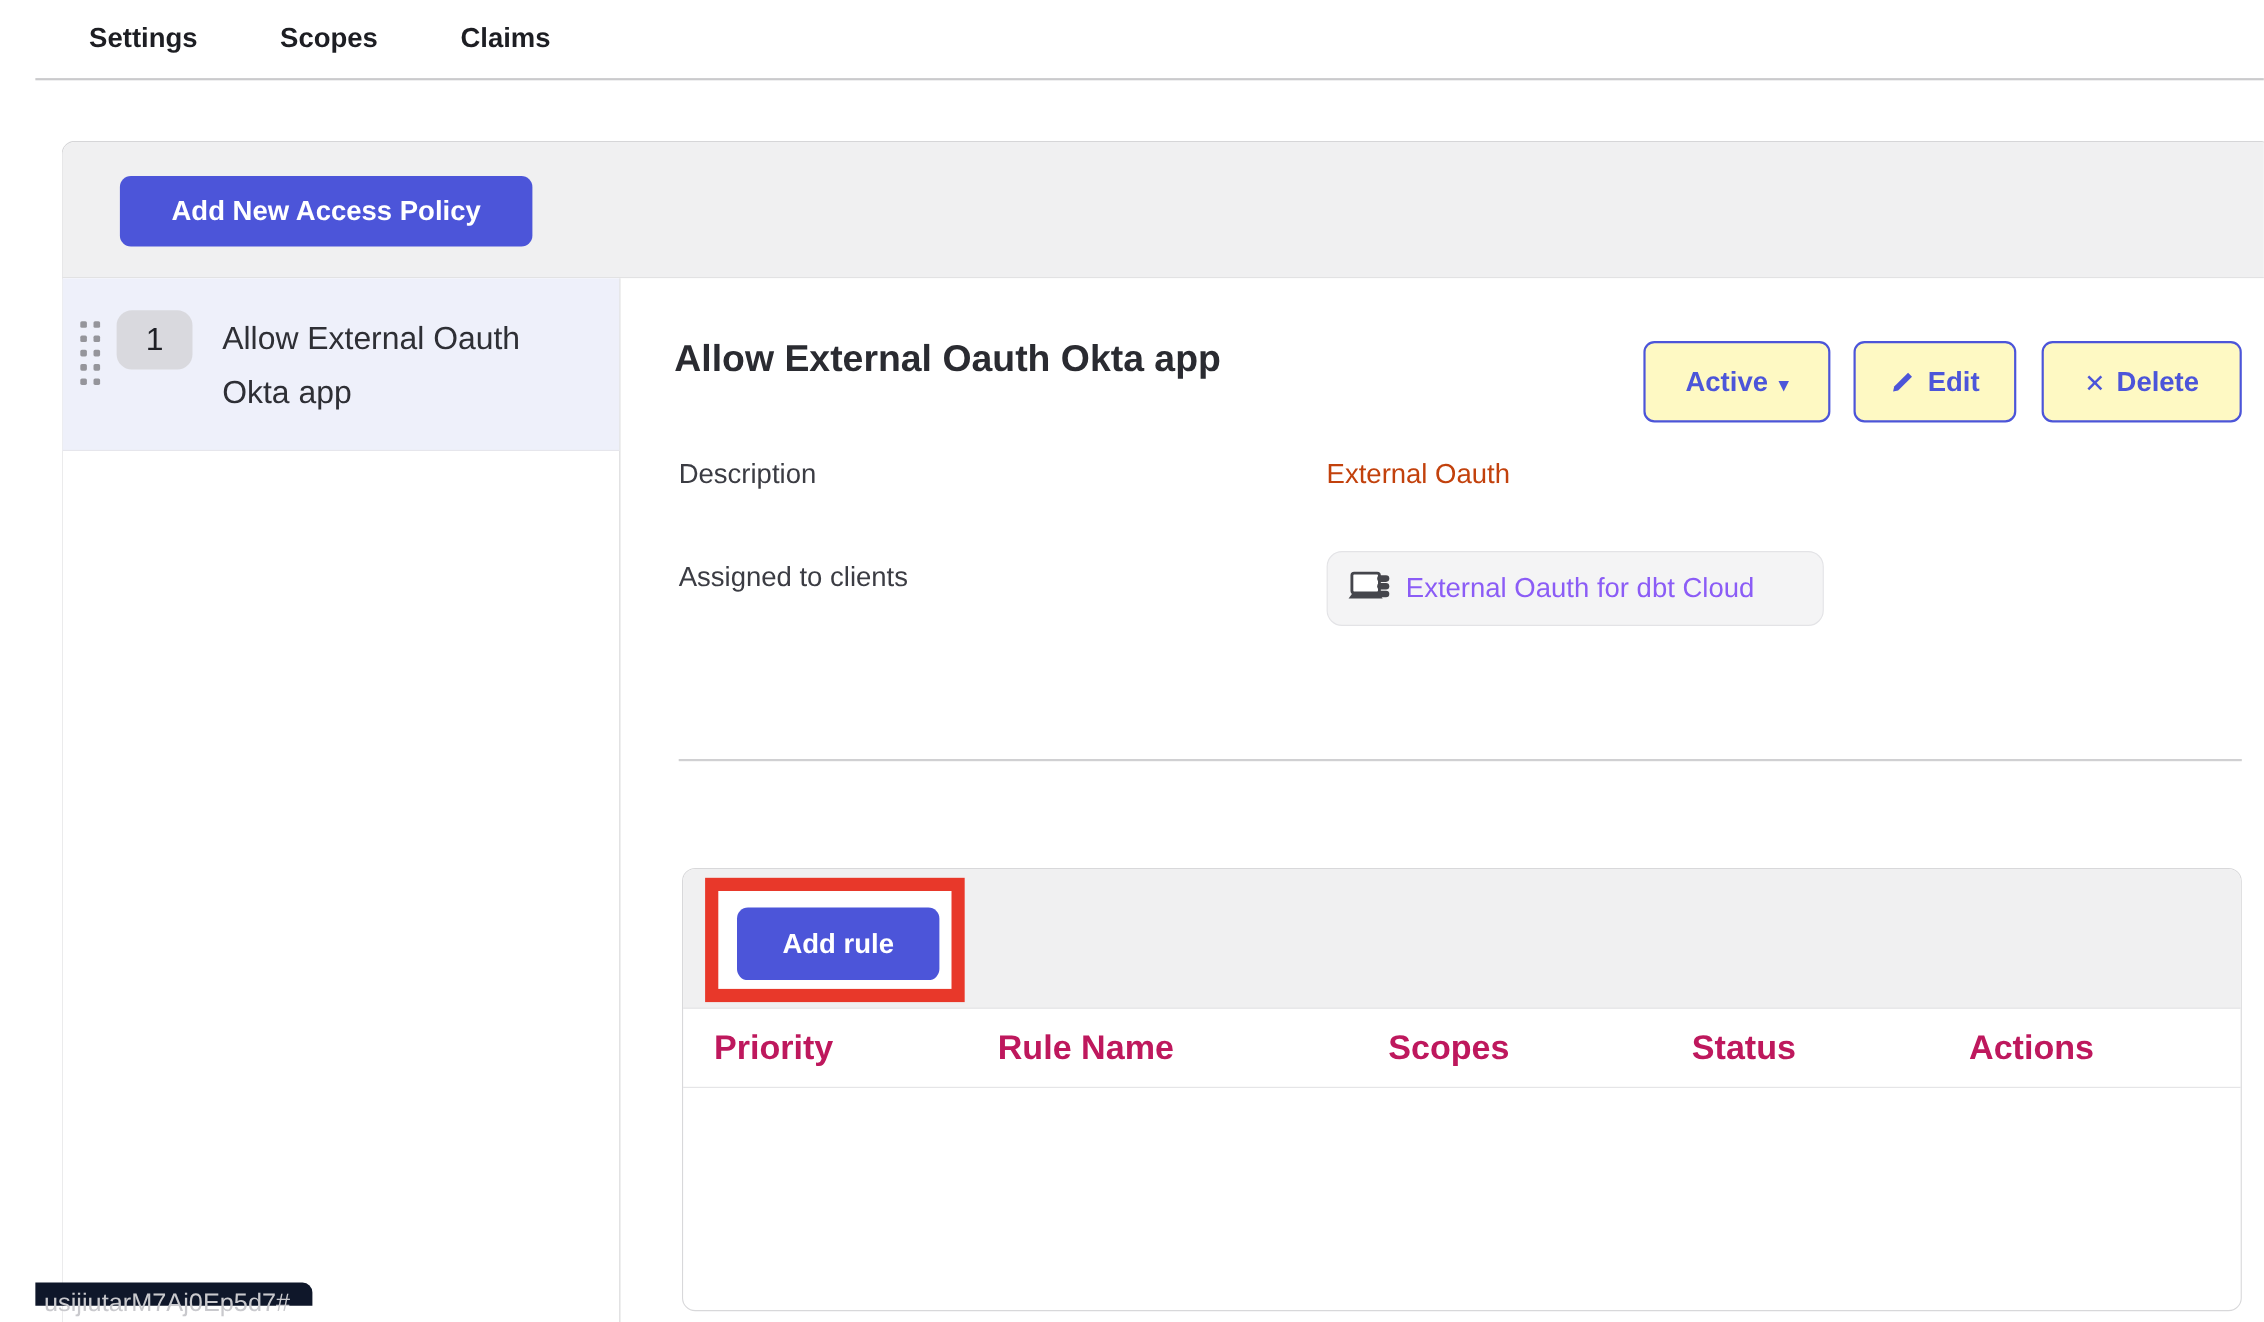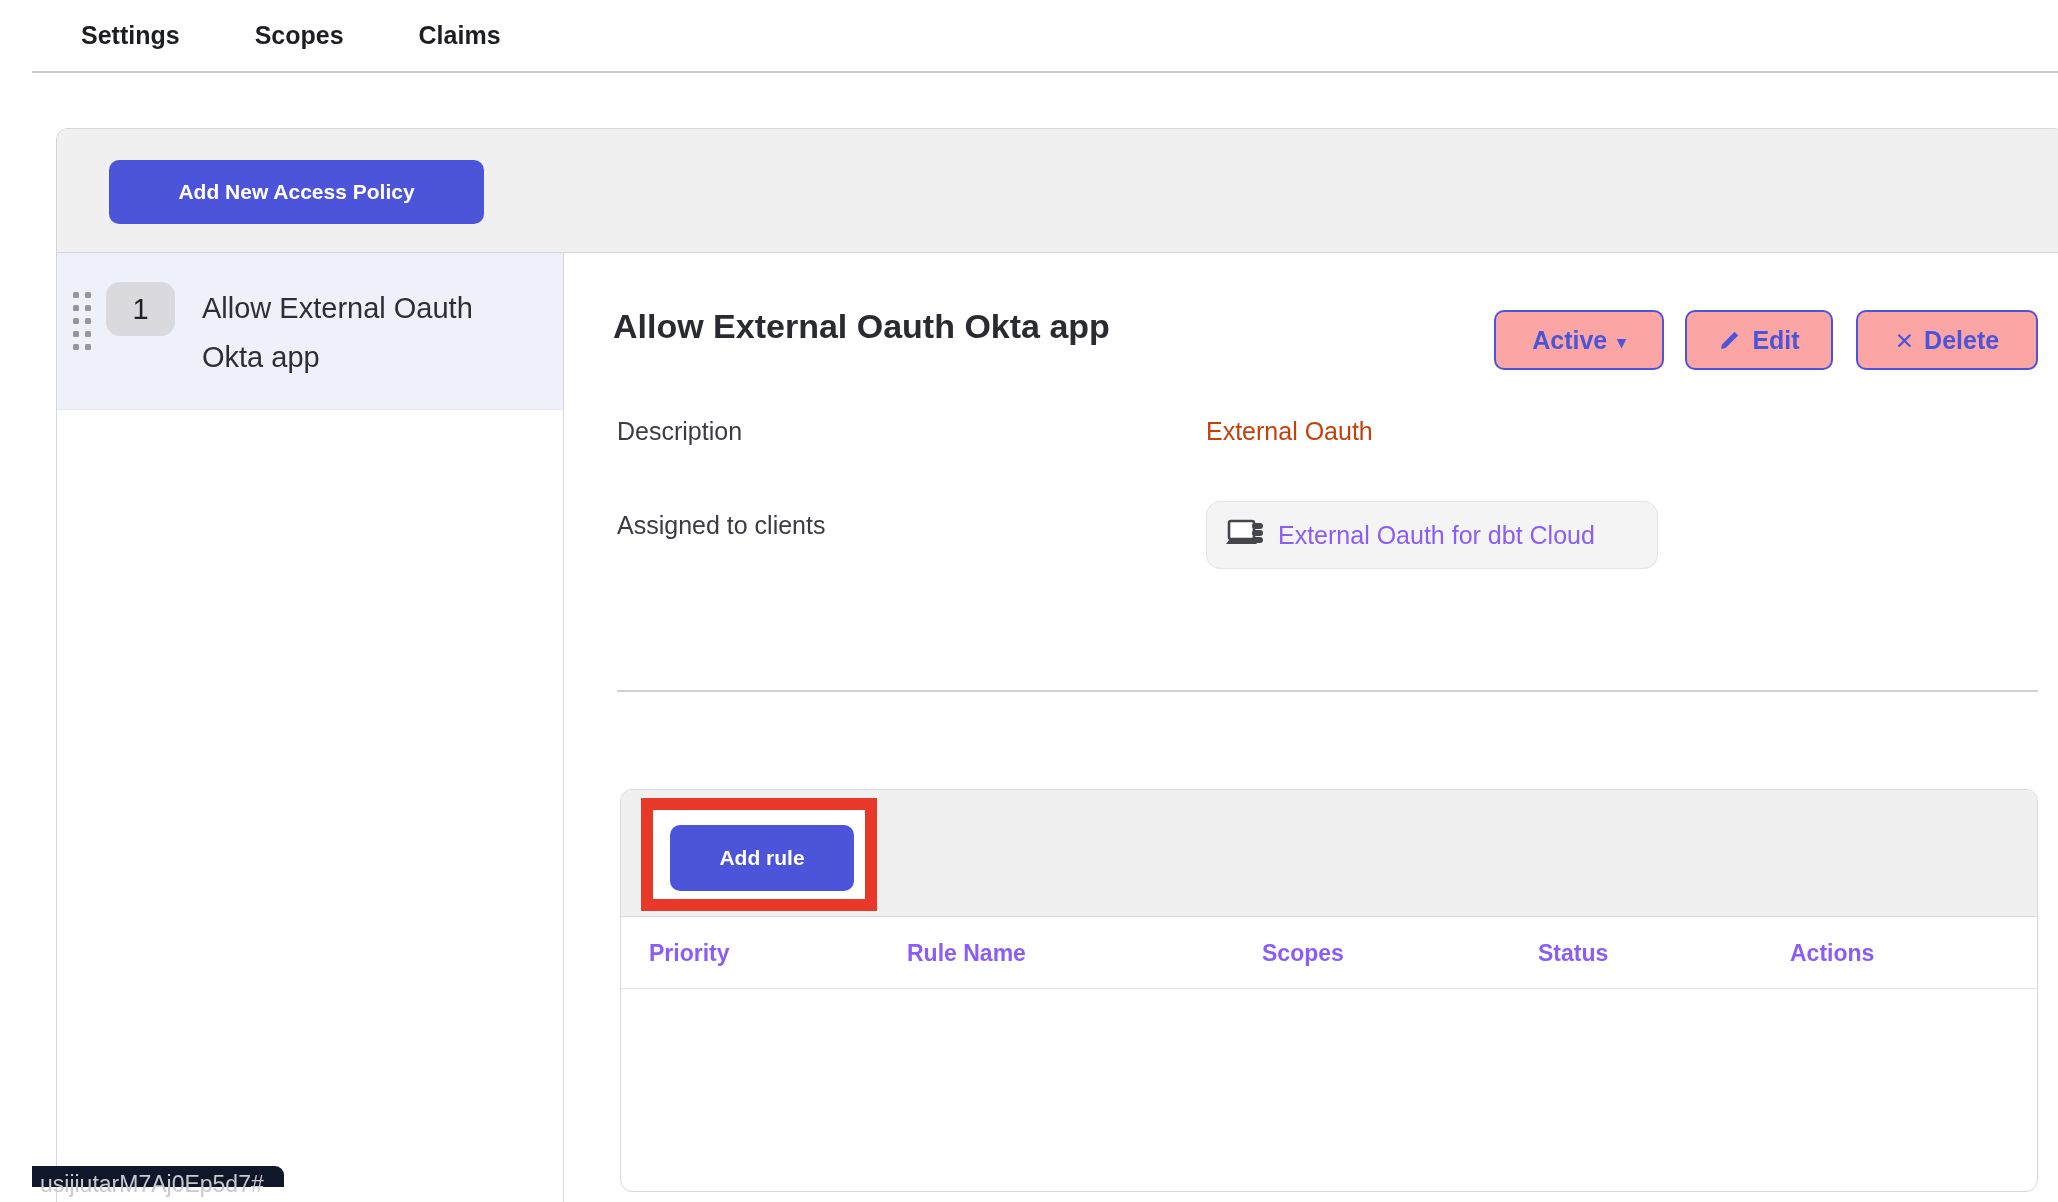--- a/index.html
+++ b/index.html
@@ -24,21 +24,21 @@
   .tab.active::after{content:"";position:absolute;left:0;right:-24px;bottom:-2px;
     height:7px;background:var(--accent);}
 
   
   .container{position:absolute;left:24px;top:128px;width:2010px;height:1074px;
     border:1.5px solid var(--border);border-bottom:none;border-radius:12px 12px 0 0;
     background:#fff;}
   .band{position:absolute;left:0;top:0;width:100%;height:124px;background:var(--band);
     border-bottom:1px solid var(--border);border-radius:11px 11px 0 0;}
   .btn-primary{display:flex;align-items:center;justify-content:center;
-    background:var(--accent);color:#fff;font-weight:700;font-size:21px;
+    background:var(--accent);color:#fff;font-weight:700;font-size:25px;
     border:none;border-radius:10px;cursor:pointer;font-family:inherit;}
   .add-policy{position:absolute;left:52px;top:31px;width:375px;height:64px;}
 
   
   .sidebar{position:absolute;left:0;top:124px;width:507px;height:950px;
     border-right:1px solid var(--border);background:#fff;}
   .policy-item{position:relative;width:100%;height:157px;background:#eef0fa;
     border-bottom:1px solid #e6e6ec;display:flex;align-items:flex-start;
     padding:29px 0 0 16px;cursor:pointer;}
   .drag-handle{display:grid;grid-template-columns:repeat(2,6px);grid-auto-rows:6px;
@@ -46,21 +46,21 @@
   .drag-handle i{background:#95959b;border-radius:1.5px;}
   .order-badge{width:69px;height:54px;margin-left:15px;background:#d9d9de;
     border-radius:14px;display:flex;align-items:center;justify-content:center;
     font-size:29px;color:#1f2026;}
   .policy-title{margin-left:27px;margin-top:2px;font-size:29px;line-height:49px;
     color:#2e2f35;max-width:300px;}
 
   
   .detail-title{position:absolute;left:556px;top:178px;font-size:34px;
     font-weight:700;color:#2a2b31;}
-  .btn-outline{position:absolute;top:181px;height:60px;background:#fca5a5;
+  .btn-outline{position:absolute;top:181px;height:74px;background:#fef9c3;
     border:2px solid var(--accent);border-radius:10px;color:var(--accent);
     font-weight:700;font-size:25px;display:flex;align-items:center;
     justify-content:center;gap:10px;cursor:pointer;font-family:inherit;}
   .btn-status{left:1437px;width:170px;}
   .btn-edit{left:1628px;width:148px;}
   .btn-delete{left:1799px;width:182px;}
   .caret{font-size:17px;position:relative;top:2px;}
   .x-glyph{font-size:23px;font-weight:400;position:relative;top:1px;}
 
   .fld-label{position:absolute;font-size:25px;color:var(--label);}
@@ -79,21 +79,21 @@
   .rules-card{position:absolute;left:563px;top:660px;width:1418px;height:403px;
     border:1.5px solid #d8d8da;border-radius:12px;background:#fff;}
   .rules-head{position:absolute;left:0;top:0;width:100%;height:127px;
     background:var(--band);border-bottom:1px solid #d8d8da;border-radius:11px 11px 0 0;}
   .red-annotation{position:absolute;left:20px;top:8px;width:236px;height:113px;
     border:12px solid var(--annotation);background:#fff;z-index:1;}
   .add-rule{position:absolute;left:49px;top:35px;width:184px;height:66px;z-index:2;}
   .rules-cols{position:absolute;left:0;top:127px;width:100%;height:72px;
     border-bottom:1px solid #e3e3e5;}
   .rules-cols span{position:absolute;top:50%;transform:translateY(-50%);
-    font-size:23px;font-weight:700;color:#8b5cf6;}
+    font-size:31px;font-weight:700;color:#be185d;}
   .c0{left:28px;} .c1{left:286px;} .c2{left:641px;} .c3{left:917px;} .c4{left:1169px;}
 
   
   .statusbar{position:absolute;left:0;top:1166px;height:21px;min-width:252px;
     background:#0f172a;color:#c9c9cd;font-size:23px;line-height:36px;
     padding:0 18px 0 8px;border-radius:0 9px 0 0;white-space:nowrap;}
 
   .icon-svg{display:block;}
 </style>
 </head>

